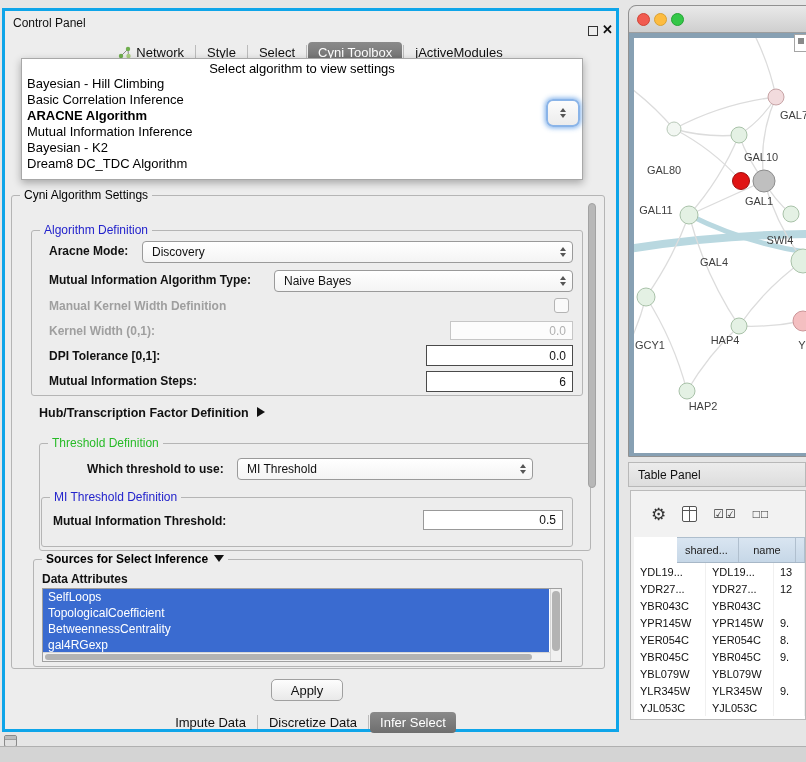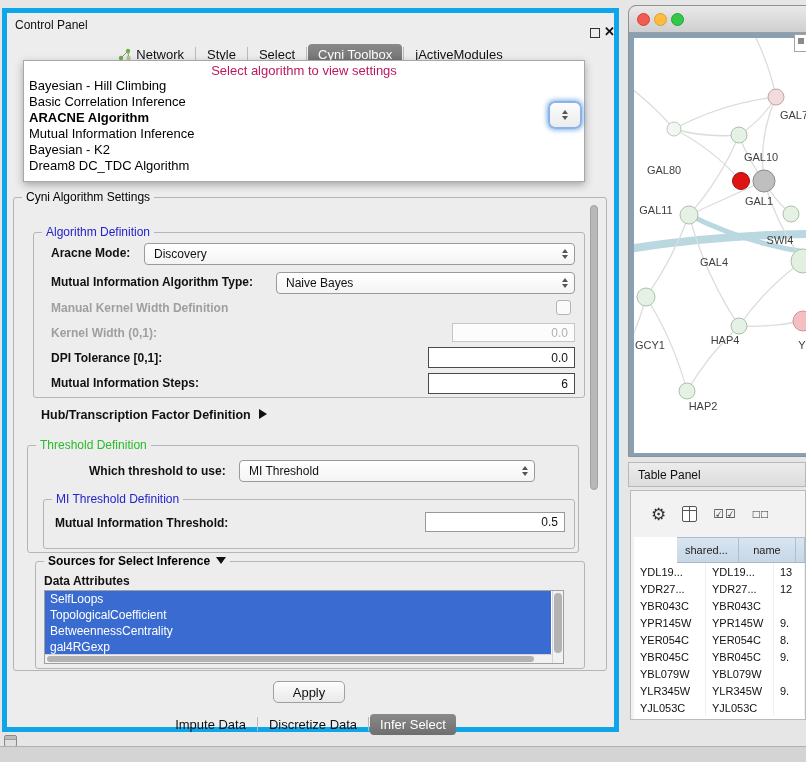--- a/index.html
+++ b/index.html
@@ -7,39 +7,39 @@
     width:806px;height:762px;position:relative;overflow:hidden;
     background:#e6e6e6;
     font-family:"Liberation Sans", sans-serif;
     -webkit-font-smoothing:antialiased;
   }
   .abs{position:absolute;}
 
   
   #control-panel{
     left:2px;top:8px;width:617px;height:724px;
-    background:#ededed;border:5px solid #0ea5e9;box-sizing:border-box;
+    background:#ededed;border:3px solid #0ea5e9;box-sizing:border-box;
   }
   .cp-title{left:8px;top:5px;font-size:12px;color:#111;}
   .float-icon{left:583px;top:15px;width:8px;height:8px;border:1.5px solid #333;}
   .close-icon{left:597px;top:11px;font-size:13px;font-weight:bold;color:#111;cursor:default;}
 
   .tabstrip{left:0;right:0;display:flex;justify-content:center;align-items:center;}
   #top-tabs{top:28px;height:26px;}
   #bottom-tabs{top:699px;height:24px;}
   .tab{padding:3px 10px;font-size:13px;color:#111;display:flex;align-items:center;gap:5px;white-space:nowrap;border-radius:4px;}
   .tab.active{background:linear-gradient(#8a8a8a,#6e6e6e);color:#fff;}
   .tab-sep{width:1px;height:14px;background:#bbb;margin:0 1px;}
 
   
   #algo-popup{
     left:16px;top:47px;width:562px;height:122px;background:#fff;
     border:1px solid #a8a8a8;box-shadow:0 3px 8px rgba(0,0,0,.3);z-index:30;box-sizing:border-box;
   }
-  .popup-header{text-align:center;color:#be185d;font-size:13px;padding-top:2px;}
+  .popup-header{text-align:center;color:#000000;font-size:13px;padding-top:2px;}
   .algo-item{font-size:13px;line-height:16px;color:#000;padding-left:5px;white-space:nowrap;}
   .algo-item.bold{font-weight:bold;}
   #combo-focus-remnant{
     left:541px;top:88px;width:34px;height:28px;z-index:35;
     border:2px solid #8ab4e8;border-radius:7px;background:linear-gradient(#fcfcfc,#ececec);
     box-shadow:0 0 5px 1px rgba(100,160,230,.85);box-sizing:border-box;
     display:flex;align-items:center;justify-content:center;
   }
 
   
@@ -219,21 +219,21 @@
   <div class="lbl" style="left:44px;top:338px;">DPI Tolerance [0,1]:</div>
   <input class="tfield strong" style="left: 421px; top: 334px; width: 147px; height: 21px;" value="0.0">
 
   <div class="lbl" style="left:44px;top:363px;">Mutual Information Steps:</div>
   <input class="tfield strong" style="left: 421px; top: 360px; width: 147px; height: 21px;" value="6">
 
   <div class="lbl" style="left:34px;top:395px;font-size:12.5px;">
     <span>Hub/Transcription Factor Definition</span><span class="tri-right"></span>
   </div>
 
-  <div class="groupbox" style="left:20px;top:432px;width:552px;height:108px;">
+  <div class="groupbox" style="left:34px;top:432px;width:552px;height:108px;">
     <span class="legend green">Threshold Definition</span>
   </div>
   <div class="lbl" style="left:82px;top:451px;">Which threshold to use:</div>
   <div class="combo" style="left:232px;top:447px;width:296px;height:22px;">
     <span>MI Threshold</span>
     <span class="combo-arrows">
         <span class="arr-up"></span>
         <span class="arr-dn"></span>
       </span>
   </div>

